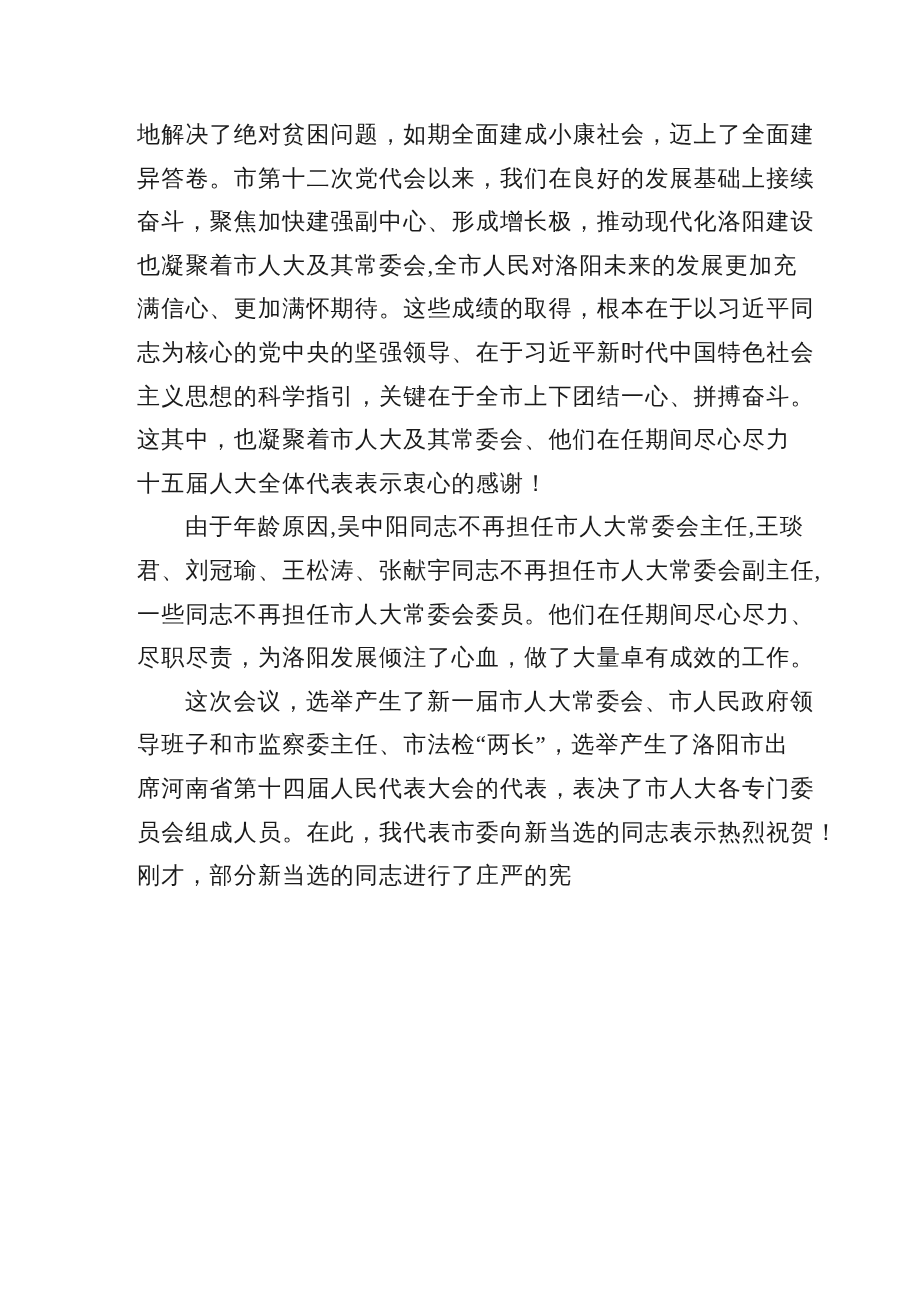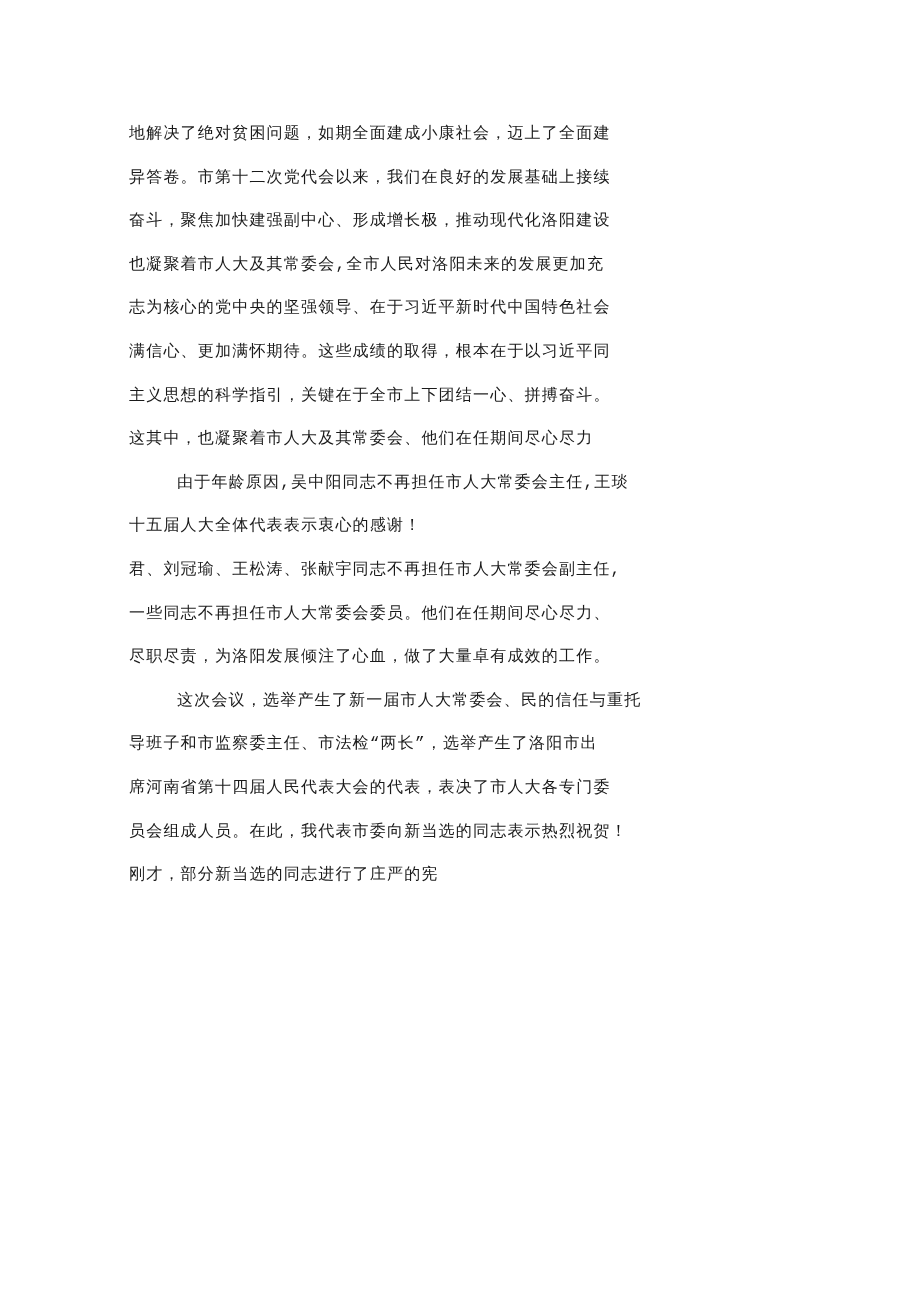--- a/index.html
+++ b/index.html
@@ -1,45 +1,45 @@
 <!DOCTYPE html>
 <html><head>
 <meta charset="utf-8">
 <style>
   html, body { margin: 0; padding: 0; background: #ffffff; }
   body { width: 920px; height: 1301px; position: relative; overflow: hidden; }
   .page {
     position: absolute; left: 0; top: 0; width: 920px; height: 1301px; background: #fff;
   }
   .body-text {
-    position: absolute; left: 129px; top: 113px; width: 660px;
-    font-family: Liberation Mono, monospace;
-    font-size: 16px; line-height: 43.6px; color: #1a1a1a;
+    position: absolute; left: 137px; top: 113px; width: 660px;
+    font-family: Liberation Serif, serif;
+    font-size: 23px; line-height: 43.6px; color: #1a1a1a;
     letter-spacing: 1.2px;
   }
   .line { white-space: nowrap; height: 43.6px; }
   .indent { padding-left: 48px; }
 </style>
 </head>
 <body>
 
 <div class="page">
   <div class="body-text">
     <div class="line">地解决了绝对贫困问题，如期全面建成小康社会，迈上了全面建</div>
     <div class="line">异答卷。市第十二次党代会以来，我们在良好的发展基础上接续</div>
     <div class="line">奋斗，聚焦加快建强副中心、形成增长极，推动现代化洛阳建设</div>
     <div class="line">也凝聚着市人大及其常委会,全市人民对洛阳未来的发展更加充</div>
+    <div class="line">满信心、更加满怀期待。这些成绩的取得，根本在于以习近平同</div>
     <div class="line">志为核心的党中央的坚强领导、在于习近平新时代中国特色社会</div>
-    <div class="line">满信心、更加满怀期待。这些成绩的取得，根本在于以习近平同</div>
     <div class="line">主义思想的科学指引，关键在于全市上下团结一心、拼搏奋斗。</div>
     <div class="line">这其中，也凝聚着市人大及其常委会、他们在任期间尽心尽力</div>
+    <div class="line">十五届人大全体代表表示衷心的感谢！</div>
     <div class="line indent">由于年龄原因,吴中阳同志不再担任市人大常委会主任,王琰</div>
-    <div class="line">十五届人大全体代表表示衷心的感谢！</div>
     <div class="line">君、刘冠瑜、王松涛、张献宇同志不再担任市人大常委会副主任,</div>
     <div class="line">一些同志不再担任市人大常委会委员。他们在任期间尽心尽力、</div>
     <div class="line">尽职尽责，为洛阳发展倾注了心血，做了大量卓有成效的工作。</div>
-    <div class="line indent">这次会议，选举产生了新一届市人大常委会、民的信任与重托</div>
+    <div class="line indent">这次会议，选举产生了新一届市人大常委会、市人民政府领</div>
     <div class="line">导班子和市监察委主任、市法检“两长”，选举产生了洛阳市出</div>
     <div class="line">席河南省第十四届人民代表大会的代表，表决了市人大各专门委</div>
     <div class="line">员会组成人员。在此，我代表市委向新当选的同志表示热烈祝贺！</div>
     <div class="line">刚才，部分新当选的同志进行了庄严的宪</div>
   </div>
 </div>
 
 </body></html>

